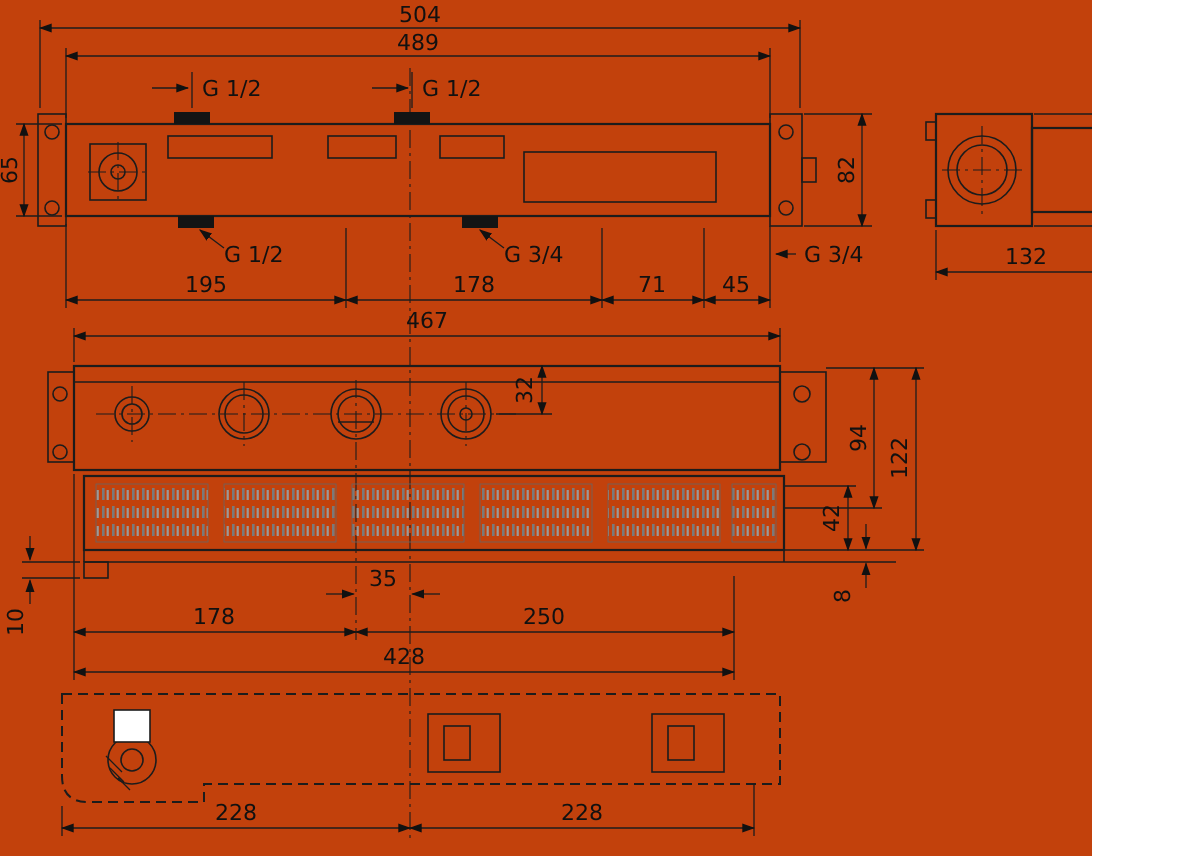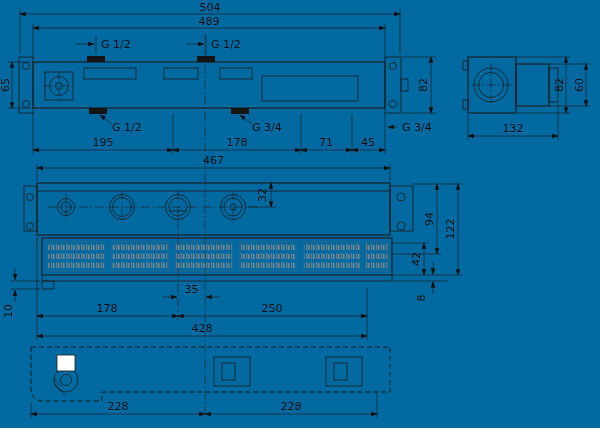--- a/index.html
+++ b/index.html
@@ -1,16 +1,16 @@
 <!DOCTYPE html>
 <html><head>
 <meta charset="utf-8">
 <style>
   html,body{margin:0;padding:0;background:#fff;}
-  .stage{width:600px;height:428px;background:#0369a1;position:relative;overflow:hidden;}
+  .stage{width:546px;height:428px;background:#c2410c;position:relative;overflow:hidden;}
   svg{display:block;}
   .o  {fill:none;stroke:#1c1c1c;stroke-width:1.1;stroke-linejoin:miter;}
   .o2 {fill:none;stroke:#1c1c1c;stroke-width:.8;}
   .d  {fill:none;stroke:#1c1c1c;stroke-width:.65;}
   .cl {fill:none;stroke:#1c1c1c;stroke-width:.55;stroke-dasharray:9 2.5 1.5 2.5;}
   .dsh{fill:none;stroke:#1c1c1c;stroke-width:1;stroke-dasharray:5 3;}
   .blk{fill:#141414;stroke:none;}
   .pnl{fill:url(#mt);stroke:#666;stroke-width:.4;}
   text{font-family:"DejaVu Sans","Liberation Sans",sans-serif;font-size:11px;fill:#111;}
   .tm{text-anchor:middle;}

